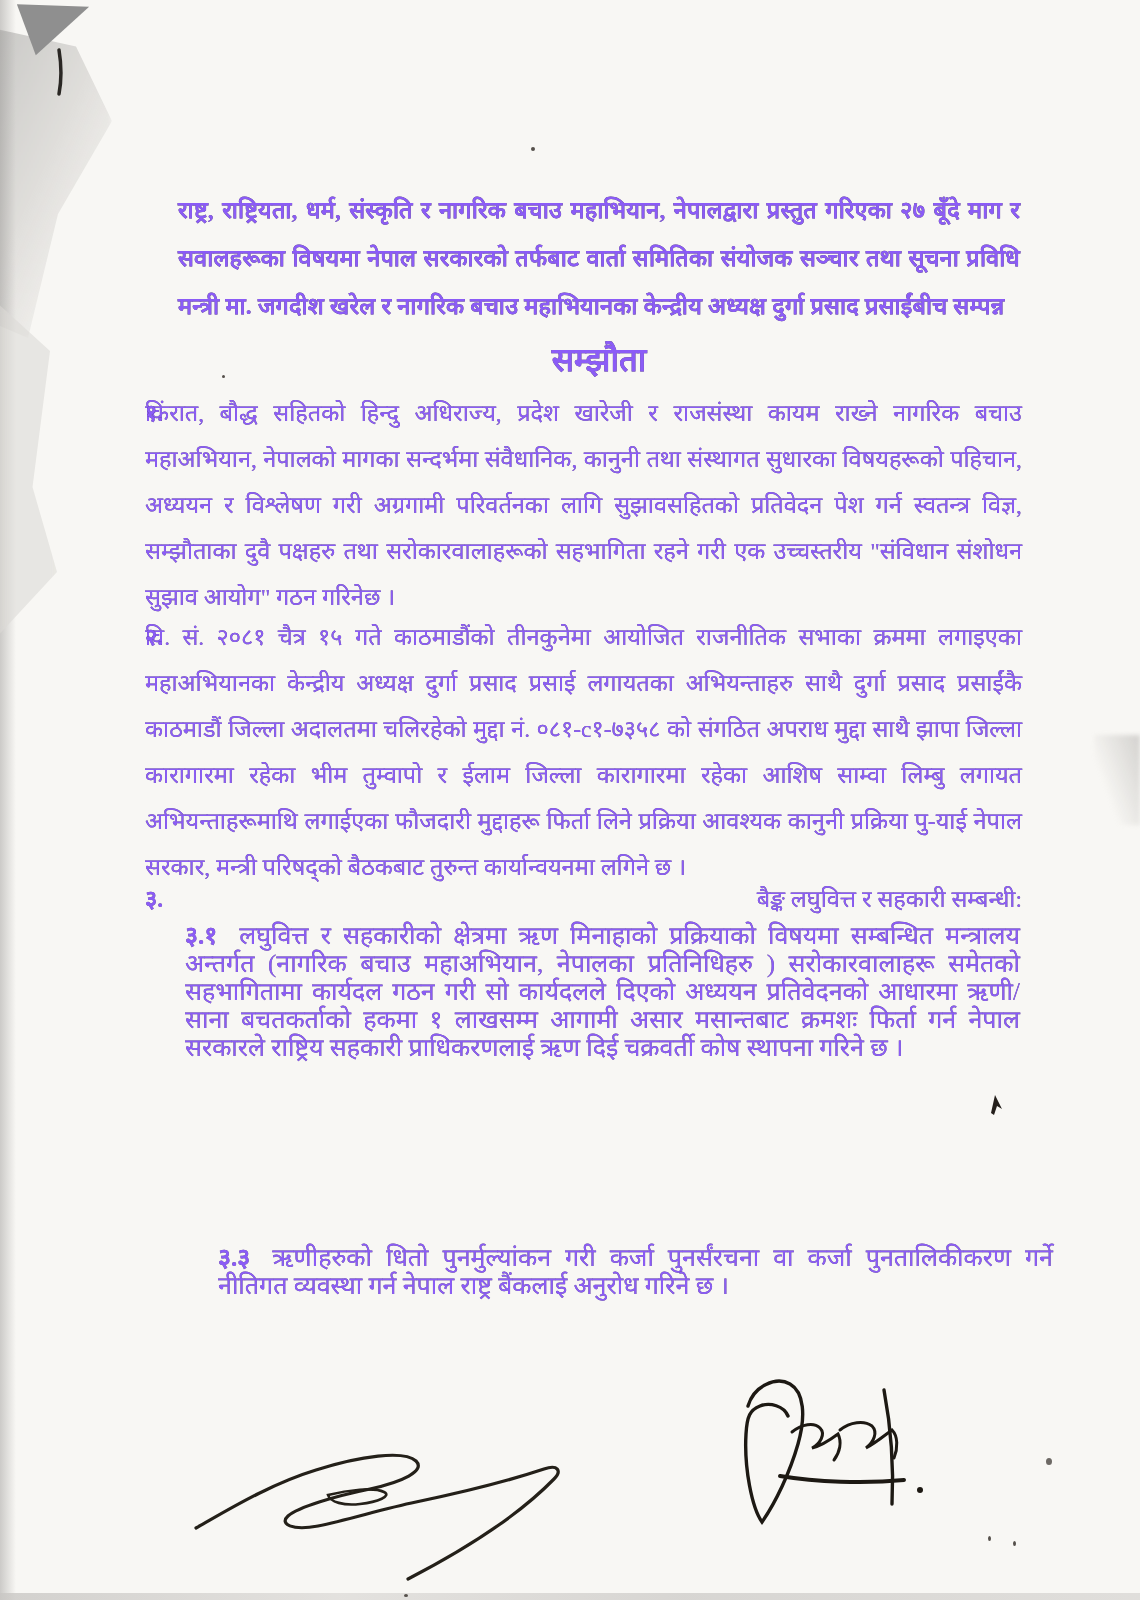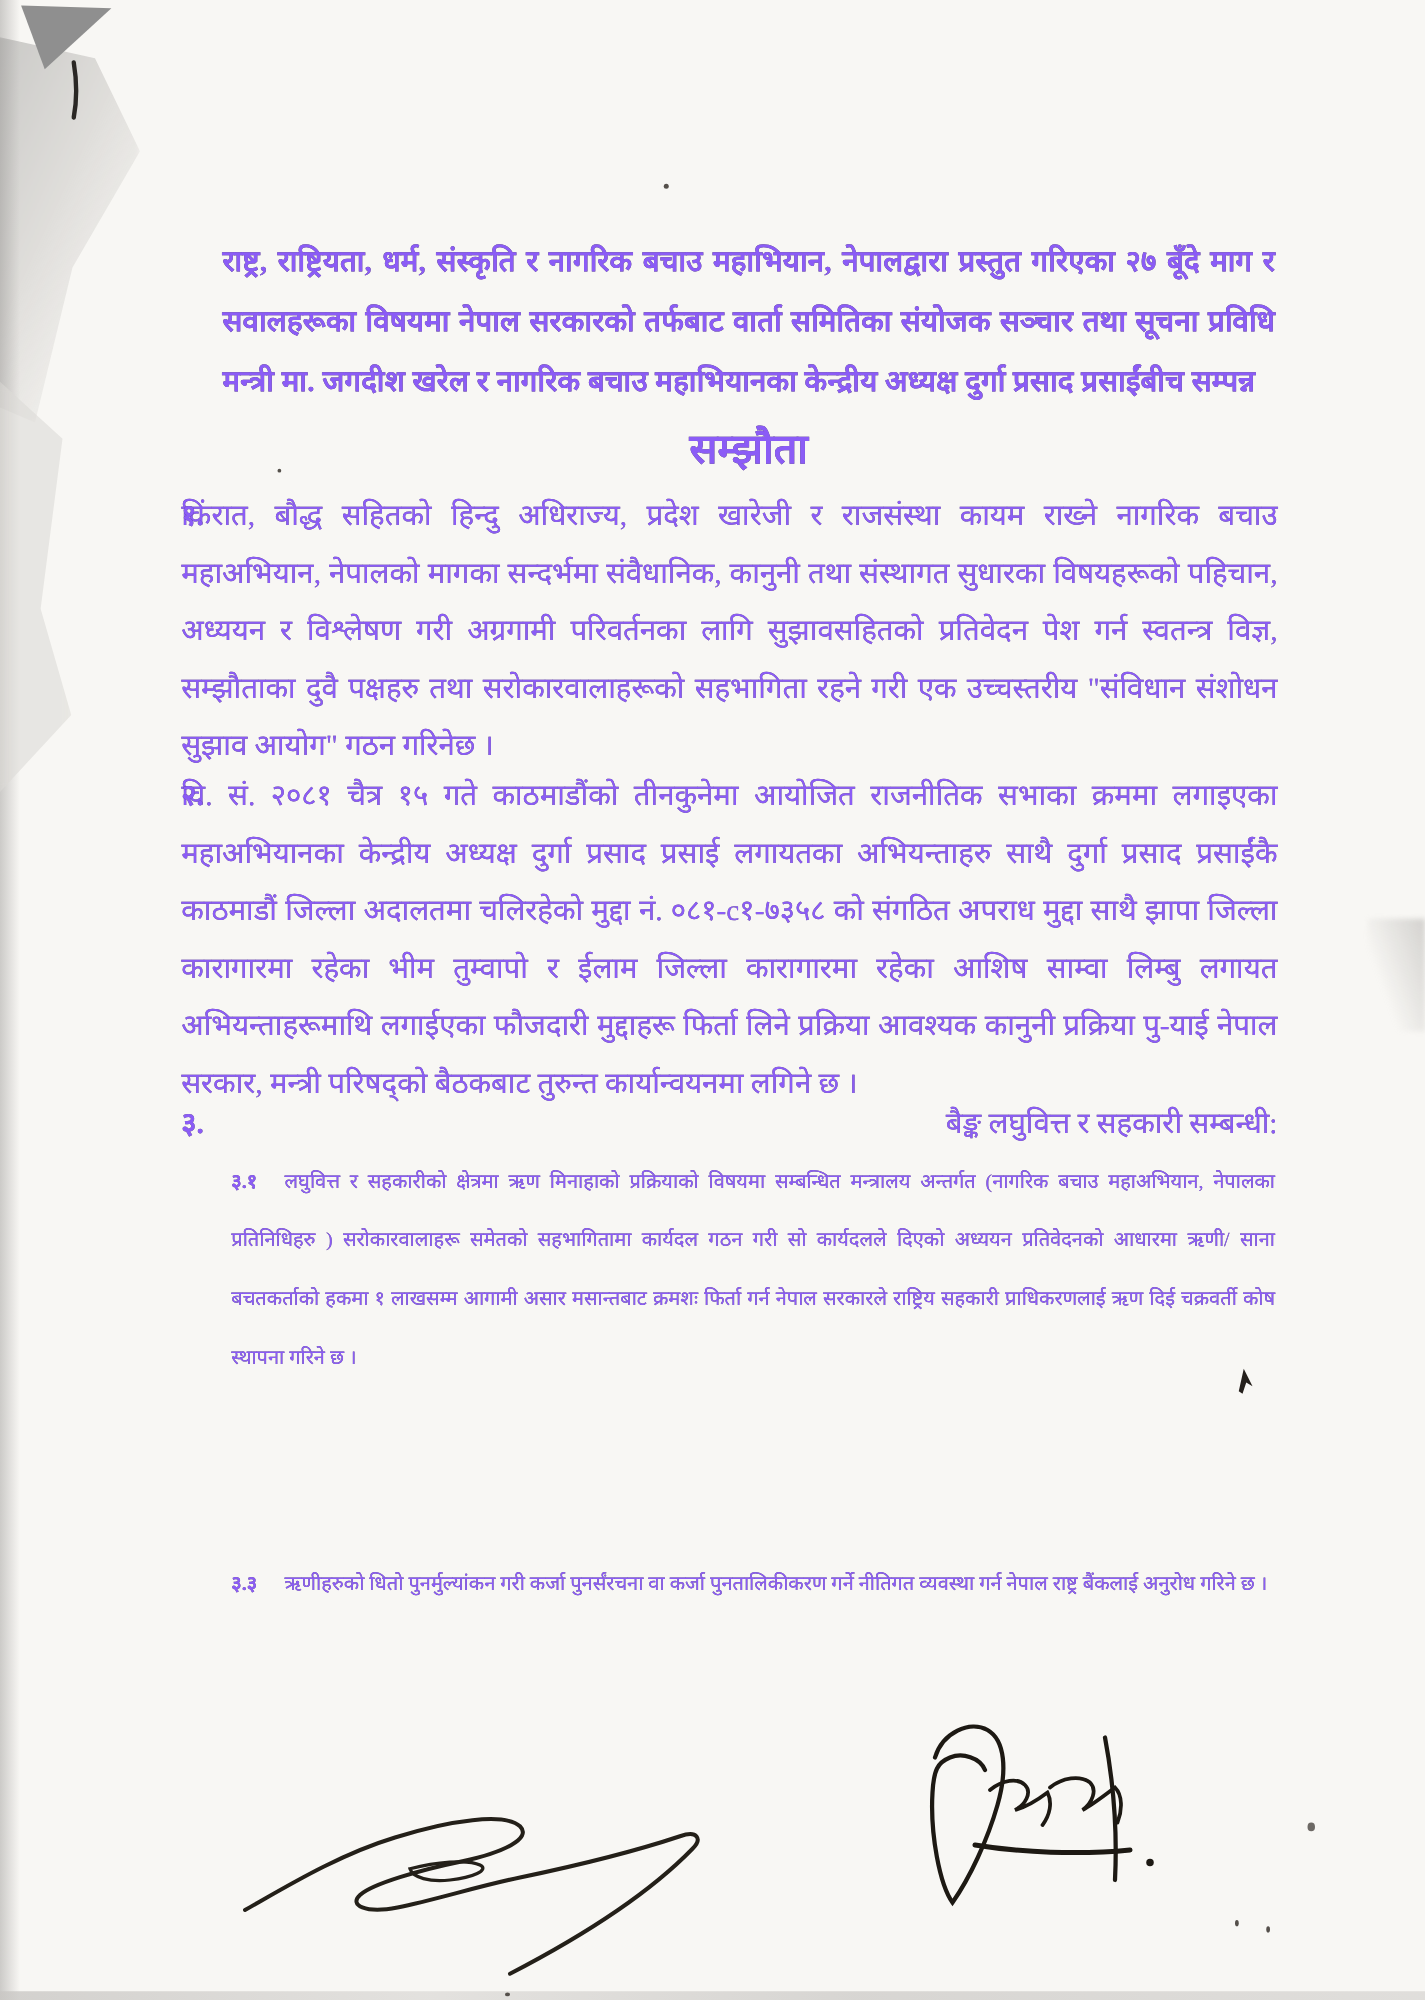--- a/index.html
+++ b/index.html
@@ -64,21 +64,21 @@
   .item {
     position:absolute; left:145px; width:877px;
     font-size:23.5px; line-height:46px;
     text-shadow:0 0 .4px rgba(30,25,20,.7);
   }
   .item .num { position:absolute; left:0; top:0; font-weight:bold; }
   .item .item-text { text-align:justify; }
   .item.no-justify .item-text { text-align:right; }
   .subitem {
     position:absolute; left:185px; width:835px;
-    font-size:16px; line-height:47px; text-align:justify;
+    font-size:25px; line-height:28px; text-align:justify;
     text-shadow:0 0 .4px rgba(30,25,20,.7);
   }
   .subitem .sub-num { font-weight:bold; margin-right:22px; }
   svg { position:absolute; overflow:visible; }
 </style>
 </head>
 <body>
 
 <div class="page">
 
@@ -116,21 +116,21 @@
   <div class="item no-justify" style="top:876px;">
     <span class="num">३.</span>
     <div class="item-text">बैङ्क लघुवित्त र सहकारी सम्बन्धी:</div>
   </div>
 
   <div class="subitem" style="top:922px;">
     <span class="sub-num">३.१</span><span>लघुवित्त र सहकारीको क्षेत्रमा ऋण मिनाहाको प्रक्रियाको विषयमा सम्बन्धित मन्त्रालय अन्तर्गत (नागरिक बचाउ महाअभियान, नेपालका प्रतिनिधिहरु ) सरोकारवालाहरू समेतको सहभागितामा कार्यदल गठन गरी सो कार्यदलले दिएको अध्ययन प्रतिवेदनको आधारमा ऋणी/ साना बचतकर्ताको हकमा १ लाखसम्म आगामी असार मसान्तबाट क्रमशः फिर्ता गर्न नेपाल सरकारले राष्ट्रिय सहकारी प्राधिकरणलाई ऋण दिई चक्रवर्ती कोष स्थापना गरिने छ ।</span>
   </div>
 
 
-  <div class="subitem" style="top:1244px;">
+  <div class="subitem" style="top:1244px;margin-left:33px;">
     <span class="sub-num">३.३</span><span>ऋणीहरुको धितो पुनर्मुल्यांकन गरी कर्जा पुनर्संरचना वा कर्जा पुनतालिकीकरण गर्ने नीतिगत व्यवस्था गर्न नेपाल राष्ट्र बैंकलाई अनुरोध गरिने छ ।</span>
   </div>
 
 
   <svg style="left:988px;top:1093px;" width="18" height="24" viewBox="0 0 18 24">
     <path d="M3,20 L7,2 L14,16 L9,13 L6,22 Z" fill="#241f1b"></path>
   </svg>
 
   <svg style="left:178px;top:1432px;" width="400" height="160" viewBox="0 0 400 160">
     <path d="M18,96 C50,78 92,52 138,38 C182,24 226,18 238,29 C248,39 224,50 192,57 C158,64 120,75 110,84 C101,92 114,99 140,94 C170,88 204,77 238,70 C286,60 330,49 366,37 C380,32 384,39 376,47 C340,84 286,118 230,147" fill="none" stroke="#242019" stroke-width="3.2" stroke-linecap="round"></path>

